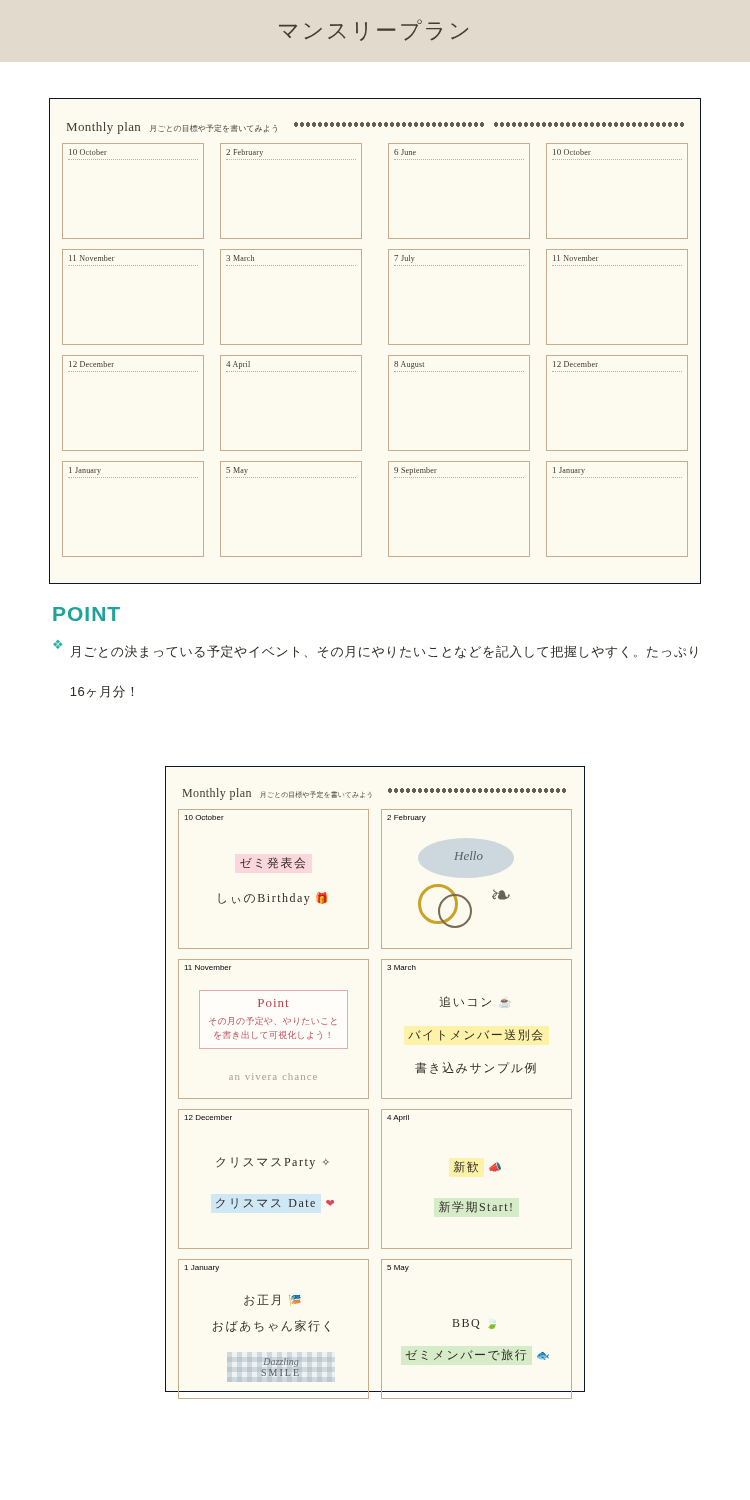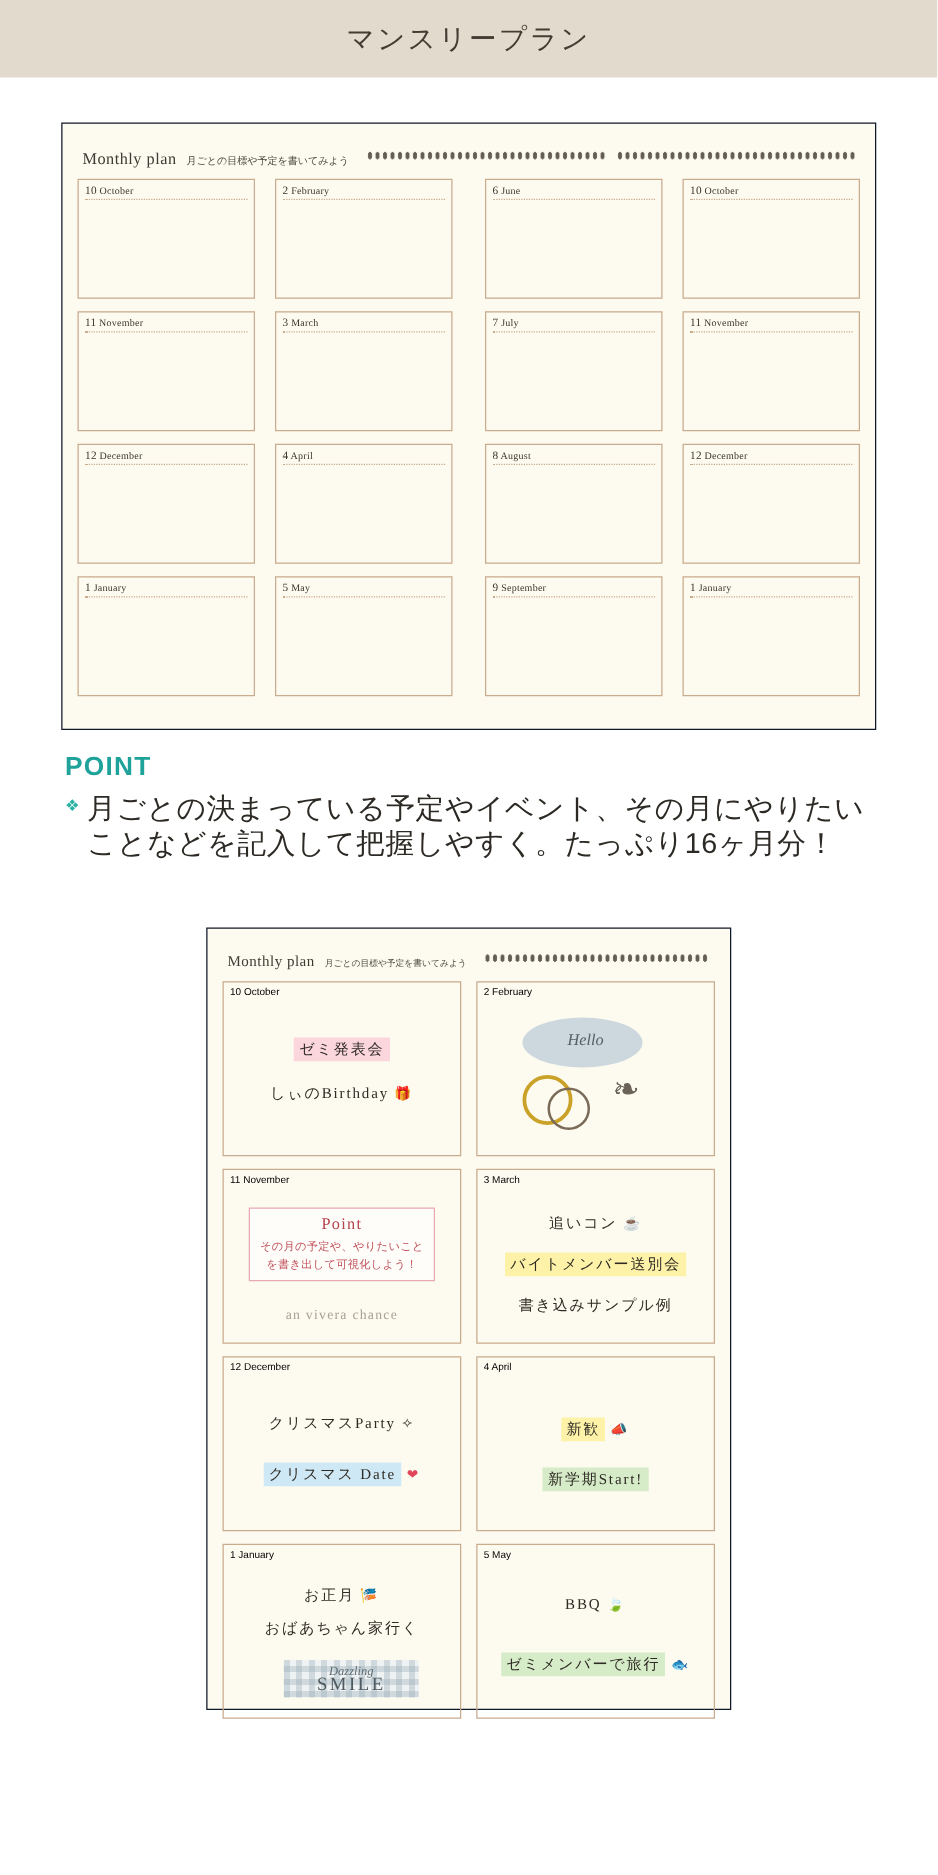--- a/index.html
+++ b/index.html
@@ -140,22 +140,22 @@
     gap: 6px;
     max-width: 660px;
   }
   .point-marker {
     color: #2bb3a3;
     font-size: 13px;
     line-height: 26px;
     flex: 0 0 auto;
   }
   .point-text {
-    font-size: 23px;
-    line-height: 28px;
+    font-size: 13px;
+    line-height: 40px;
     color: #2d2a25;
     letter-spacing: 0.5px;
   }
 
   .gap-before-bar { height: 26px; }
 
   
   .sheet-wrap-2 {
     padding: 28px 0 0 0;
     display: flex;
@@ -284,21 +284,21 @@
   .gingham .g1 {
     font-family: "Liberation Serif", serif;
     font-style: italic;
     font-size: 10px;
     color: #5d6a70;
     line-height: 11px;
     text-align: center;
   }
   .gingham .g2 {
     font-family: "Liberation Serif", serif;
-    font-size: 15px;
+    font-size: 10px;
     letter-spacing: 2px;
     color: #4e5a60;
     line-height: 11px;
   }
   .emoji {
     font-size: 11px;
   }
 </style>
 </head>
 <body>
@@ -477,21 +477,21 @@
           <div class="note" style="top:58px;"><span>おばあちゃん家行く</span></div>
           <div class="gingham" style="left:48px; top:92px;">
             <div class="g1">Dazzling</div>
             <div class="g2">SMILE</div>
           </div>
         </div>
 
         <div class="cell-2">
           <div class="mlabel"><span>5</span> <span>May</span></div>
           <div class="underline"></div>
-          <div class="note" style="top:40px;"><span>BBQ</span> <span class="emoji">🍃</span></div>
+          <div class="note" style="top:56px;"><span>BBQ</span> <span class="emoji">🍃</span></div>
           <div class="note" style="top:86px;"><span class="hl hl-green">ゼミメンバーで旅行</span> <span class="emoji">🐟</span></div>
         </div>
 
       </div>
     </div>
   </div>
 
 </div>
 
 </body></html>

